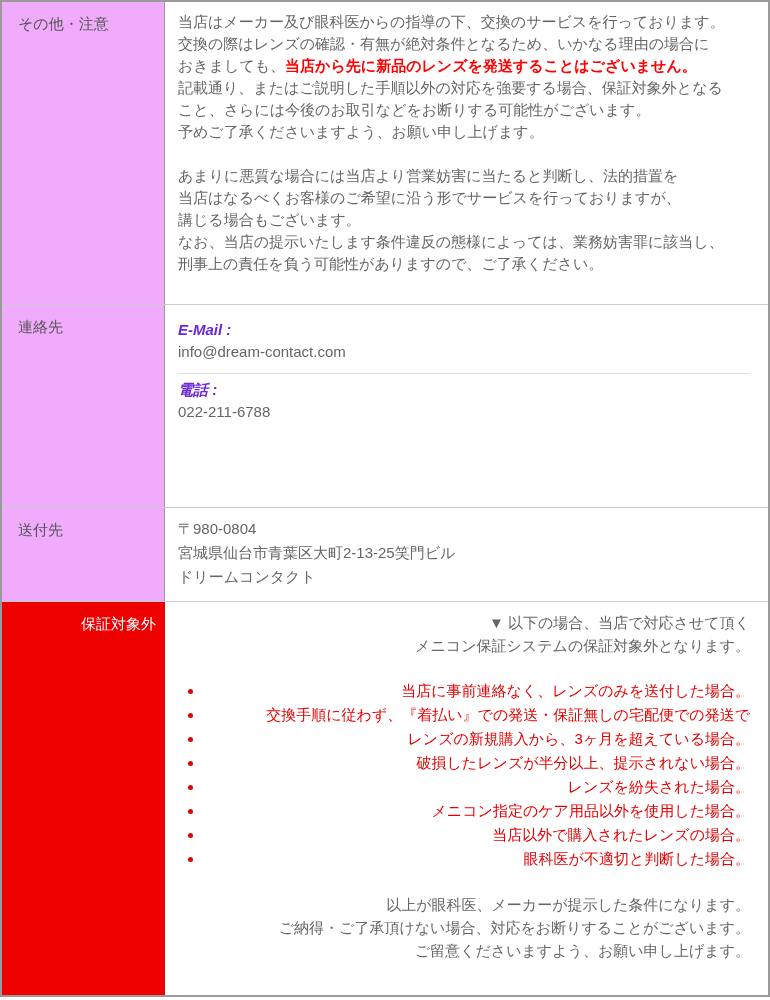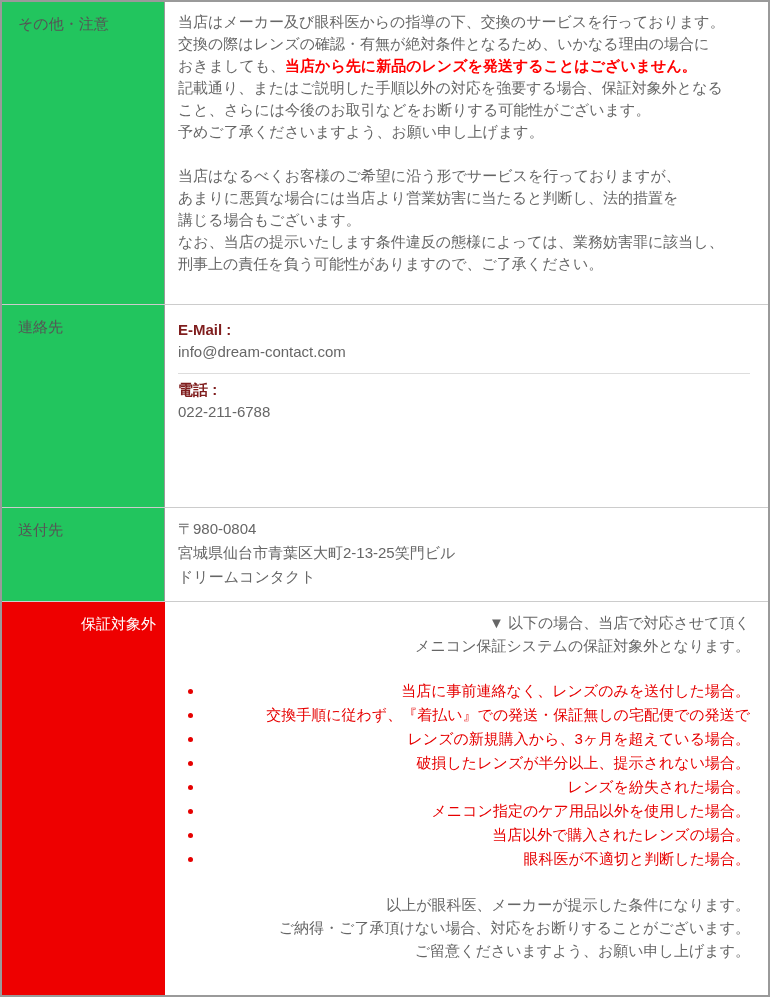--- a/index.html
+++ b/index.html
@@ -17,21 +17,21 @@
   }
   .row { display: flex; border-bottom: 1px solid #cccccc; box-sizing: border-box; }
   .row:last-child { border-bottom: none; text-align: right; }
   .row-notes    { min-height: 303px; }
   .row-contact  { min-height: 203px; }
   .row-shipping { min-height: 94px; }
   .row-warranty { flex: 1; }
 
   .label-cell {
     flex: 0 0 163px; width: 163px; box-sizing: border-box;
-    background: #22c55e;
+    background: #f0abfc;
     border-right: 1px solid #999999;
     padding: 12px 8px 10px 16px;
     color: #555555; font-size: 15px; line-height: 20px;
   }
   .row-warranty .label-cell {
     background: var(--red-bg, #ee0000);
     color: #ffffff;
     border-right-color: var(--red-bg, #ee0000);
   }
   .content-cell {
@@ -39,21 +39,21 @@
     padding: 9px 18px 8px 13px;
     color: #666666; font-size: 15px; line-height: 22px;
   }
   .para { margin: 0 0 22px 0; }
   .para:last-child { margin-bottom: 0; }
   .line { white-space: nowrap; }
   .red-bold { color: var(--red-em, #ff0000); font-weight: bold; }
 
   .entry { padding: 5px 0 10px 0; }
   .entry + .entry { border-top: 1px solid #dddddd; }
-  .entry-label { font-weight: bold; color: #7f1d1d; }
+  .entry-label { font-weight: bold; color: #6d28d9; font-style: italic; }
 
   .address .line { line-height: 24px; }
 
   .warranty-intro { margin-bottom: 22px; }
   .warranty-intro .line { line-height: 23px; }
   ul.bullets {
     margin: 0 0 22px 0; padding: 0 0 0 26px;
     list-style: disc outside;
     color: var(--red-text, #e60000);
   }
@@ -72,22 +72,22 @@
     <div class="content-cell" id="notes-content">
         <div class="para">
           <div class="line"><span>当店はメーカー及び眼科医からの指導の下、交換のサービスを行っております。</span></div>
           <div class="line"><span>交換の際はレンズの確認・有無が絶対条件となるため、いかなる理由の場合に</span></div>
           <div class="line"><span>おきましても、</span><span class="red-bold">当店から先に新品のレンズを発送することはございません。</span></div>
           <div class="line"><span>記載通り、またはご説明した手順以外の対応を強要する場合、保証対象外となる</span></div>
           <div class="line"><span>こと、さらには今後のお取引などをお断りする可能性がございます。</span></div>
           <div class="line"><span>予めご了承くださいますよう、お願い申し上げます。</span></div>
         </div>
         <div class="para">
+          <div class="line"><span>あまりに悪質な場合には当店より営業妨害に当たると判断し、法的措置を</span></div>
           <div class="line"><span>当店はなるべくお客様のご希望に沿う形でサービスを行っておりますが、</span></div>
-          <div class="line"><span>あまりに悪質な場合には当店より営業妨害に当たると判断し、法的措置を</span></div>
           <div class="line"><span>講じる場合もございます。</span></div>
           <div class="line"><span>なお、当店の提示いたします条件違反の態様によっては、業務妨害罪に該当し、</span></div>
           <div class="line"><span>刑事上の責任を負う可能性がありますので、ご了承ください。</span></div>
         </div>
       </div>
   </section>
 
   <section class="row row-contact">
     <div class="label-cell">
       <span>連絡先</span>

